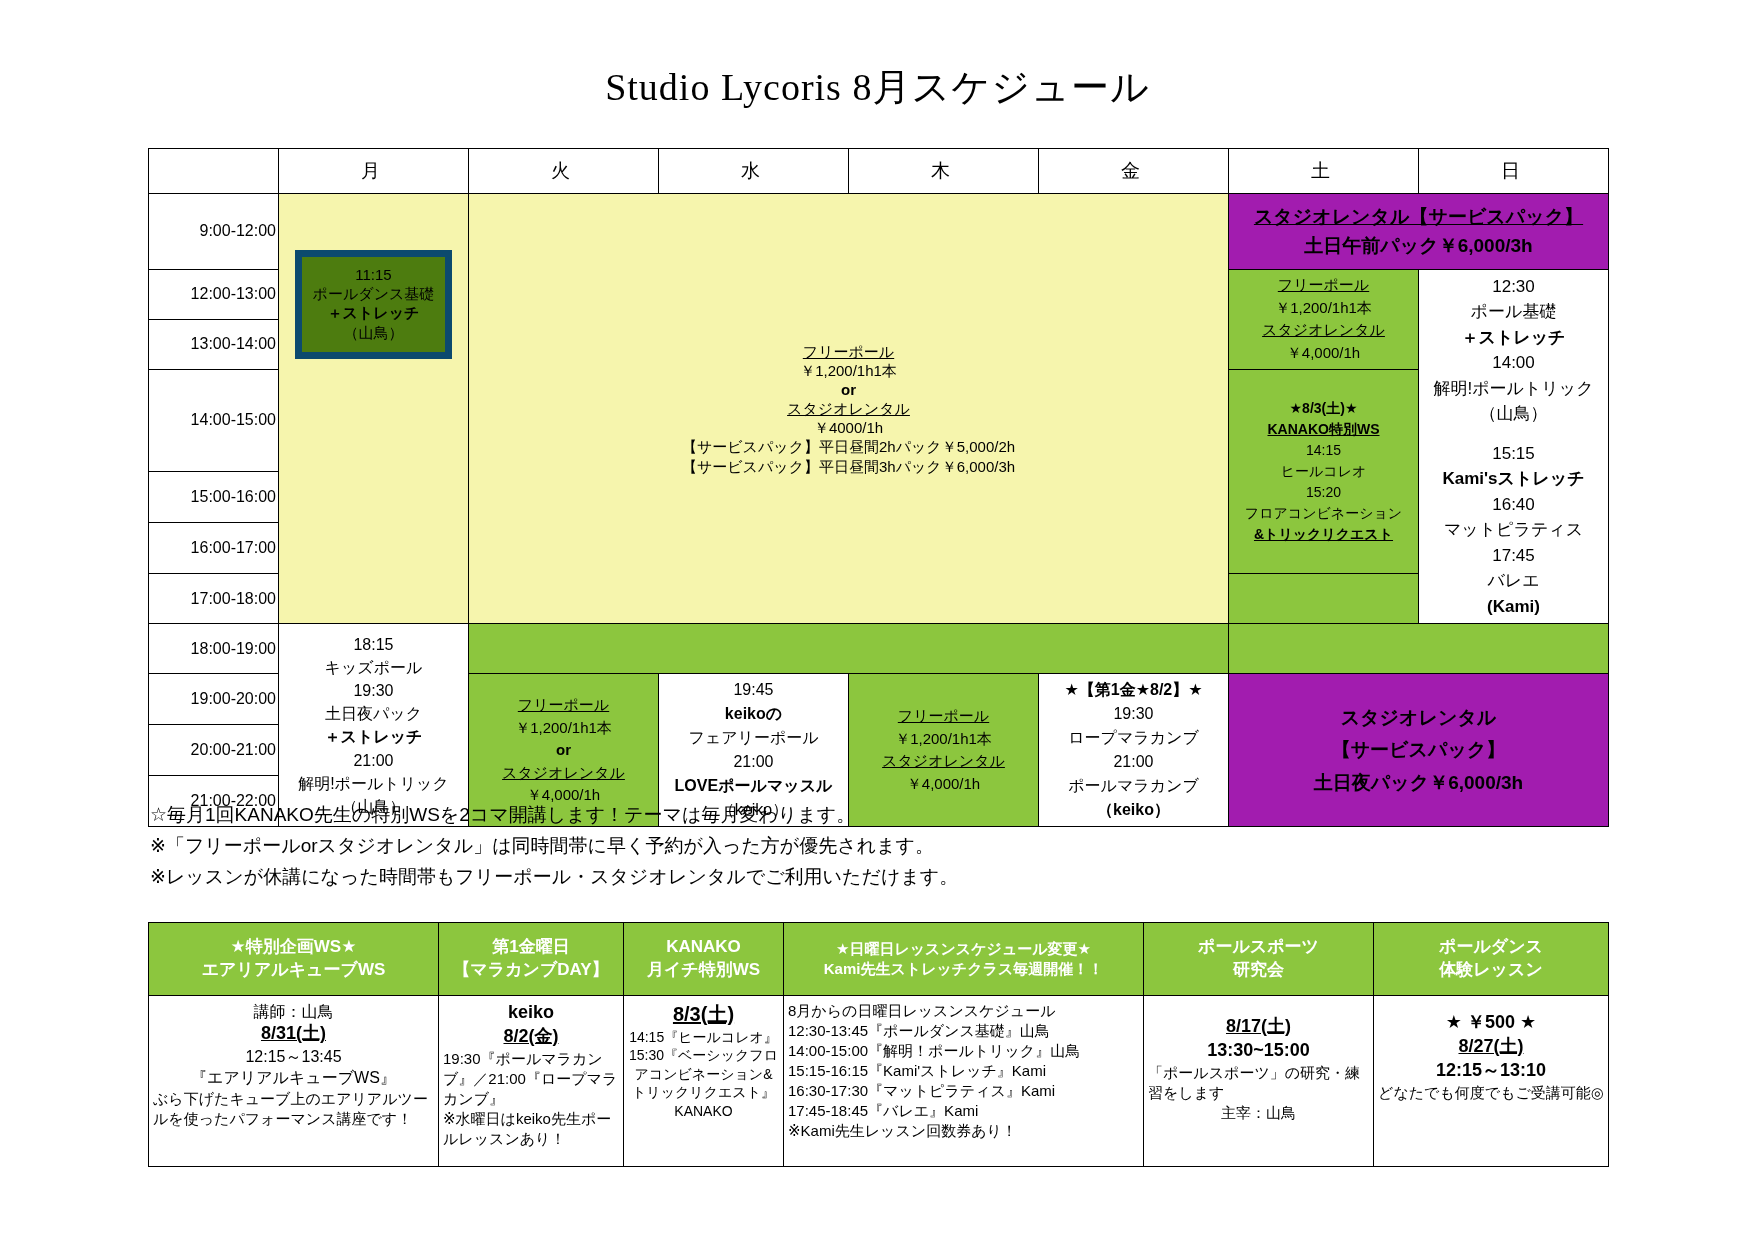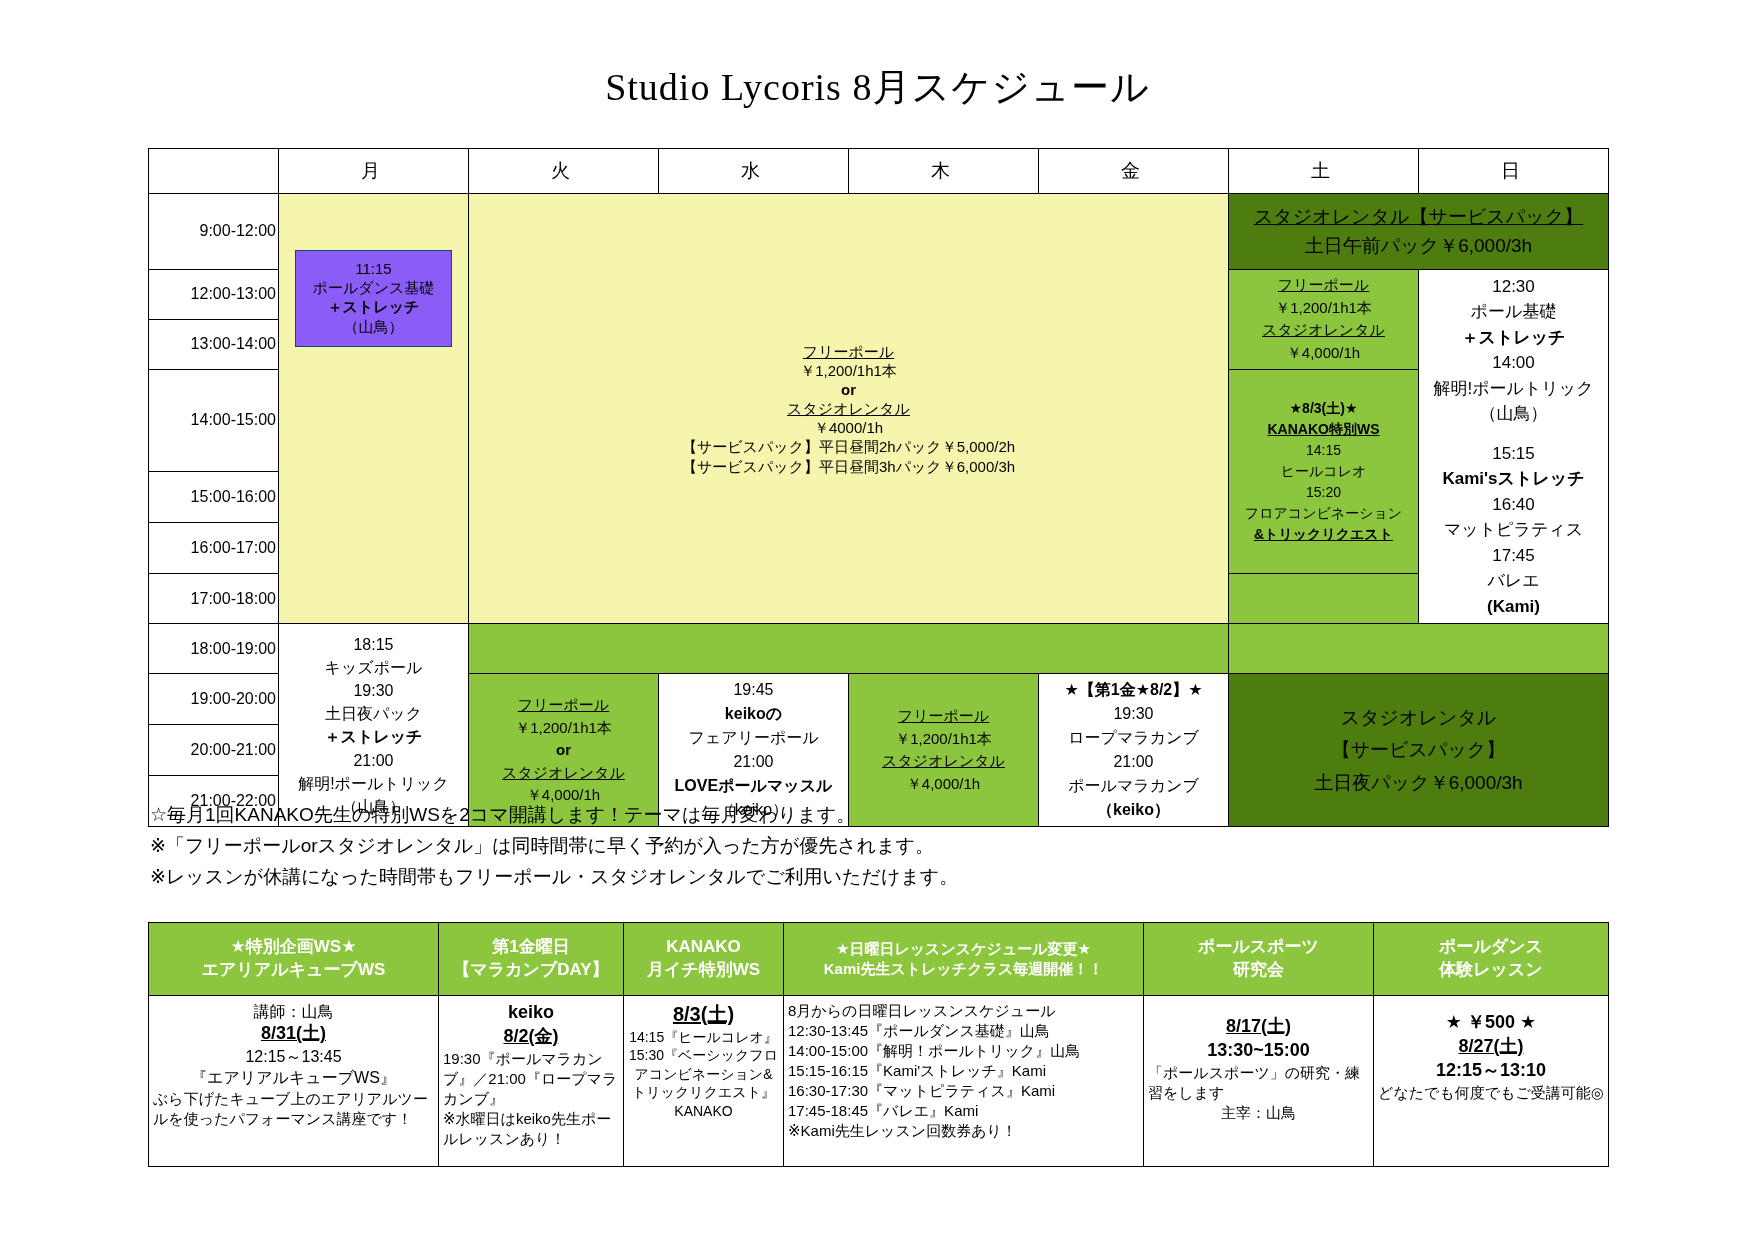--- a/index.html
+++ b/index.html
@@ -33,21 +33,21 @@
     vertical-align:middle;
     text-align:center;
     font-size:15px;
     line-height:1.28;
     padding:1px 2px;
   }
   .sched .hdr{height:42px;font-size:19px;letter-spacing:6px;}
   .sched .timecol{width:130px;font-size:16px;text-align:right;height:47px;}
   .yellow{background:#f6f5ad;}
   .green{background:#8cc63e;}
-  .orange{background:#4d7c0f;}
+  .orange{background:#a21caf;font-weight:bold;}
   .white{background:#ffffff;}
   .u{text-decoration:underline;}
   .b{font-weight:bold;}
   .freepool{font-size:21px;line-height:1.75;}
 
   
   .notes{
     position:absolute;left:150px;top:800px;width:1480px;
     font-size:19px;line-height:1.62;
   }
@@ -101,21 +101,21 @@
       <td class="hdr white">金</td>
       <td class="hdr white">土</td>
       <td class="hdr white">日</td>
     </tr>
 
     <tr>
       <td class="timecol">9:00-12:00</td>
 
       <td class="yellow" rowspan="7" style="vertical-align:top;padding:0;">
         <div style="height:56px;"></div>
-        <div style="border:1px solid #0c4a6e;background:#8b5cf6;margin:0 16px;padding:8px 4px 10px;">
+        <div style="border:7px solid #0c4a6e;background:#4d7c0f;margin:0 16px;padding:8px 4px 10px;">
           <div>11:15</div>
           <div>ポールダンス基礎</div>
           <div class="b">＋ストレッチ</div>
           <div>（山鳥）</div>
         </div>
       </td>
 
       <td class="yellow freepool" colspan="4" rowspan="7">
         <div class="u">フリーポール</div>
         <div>￥1,200/1h1本</div>

